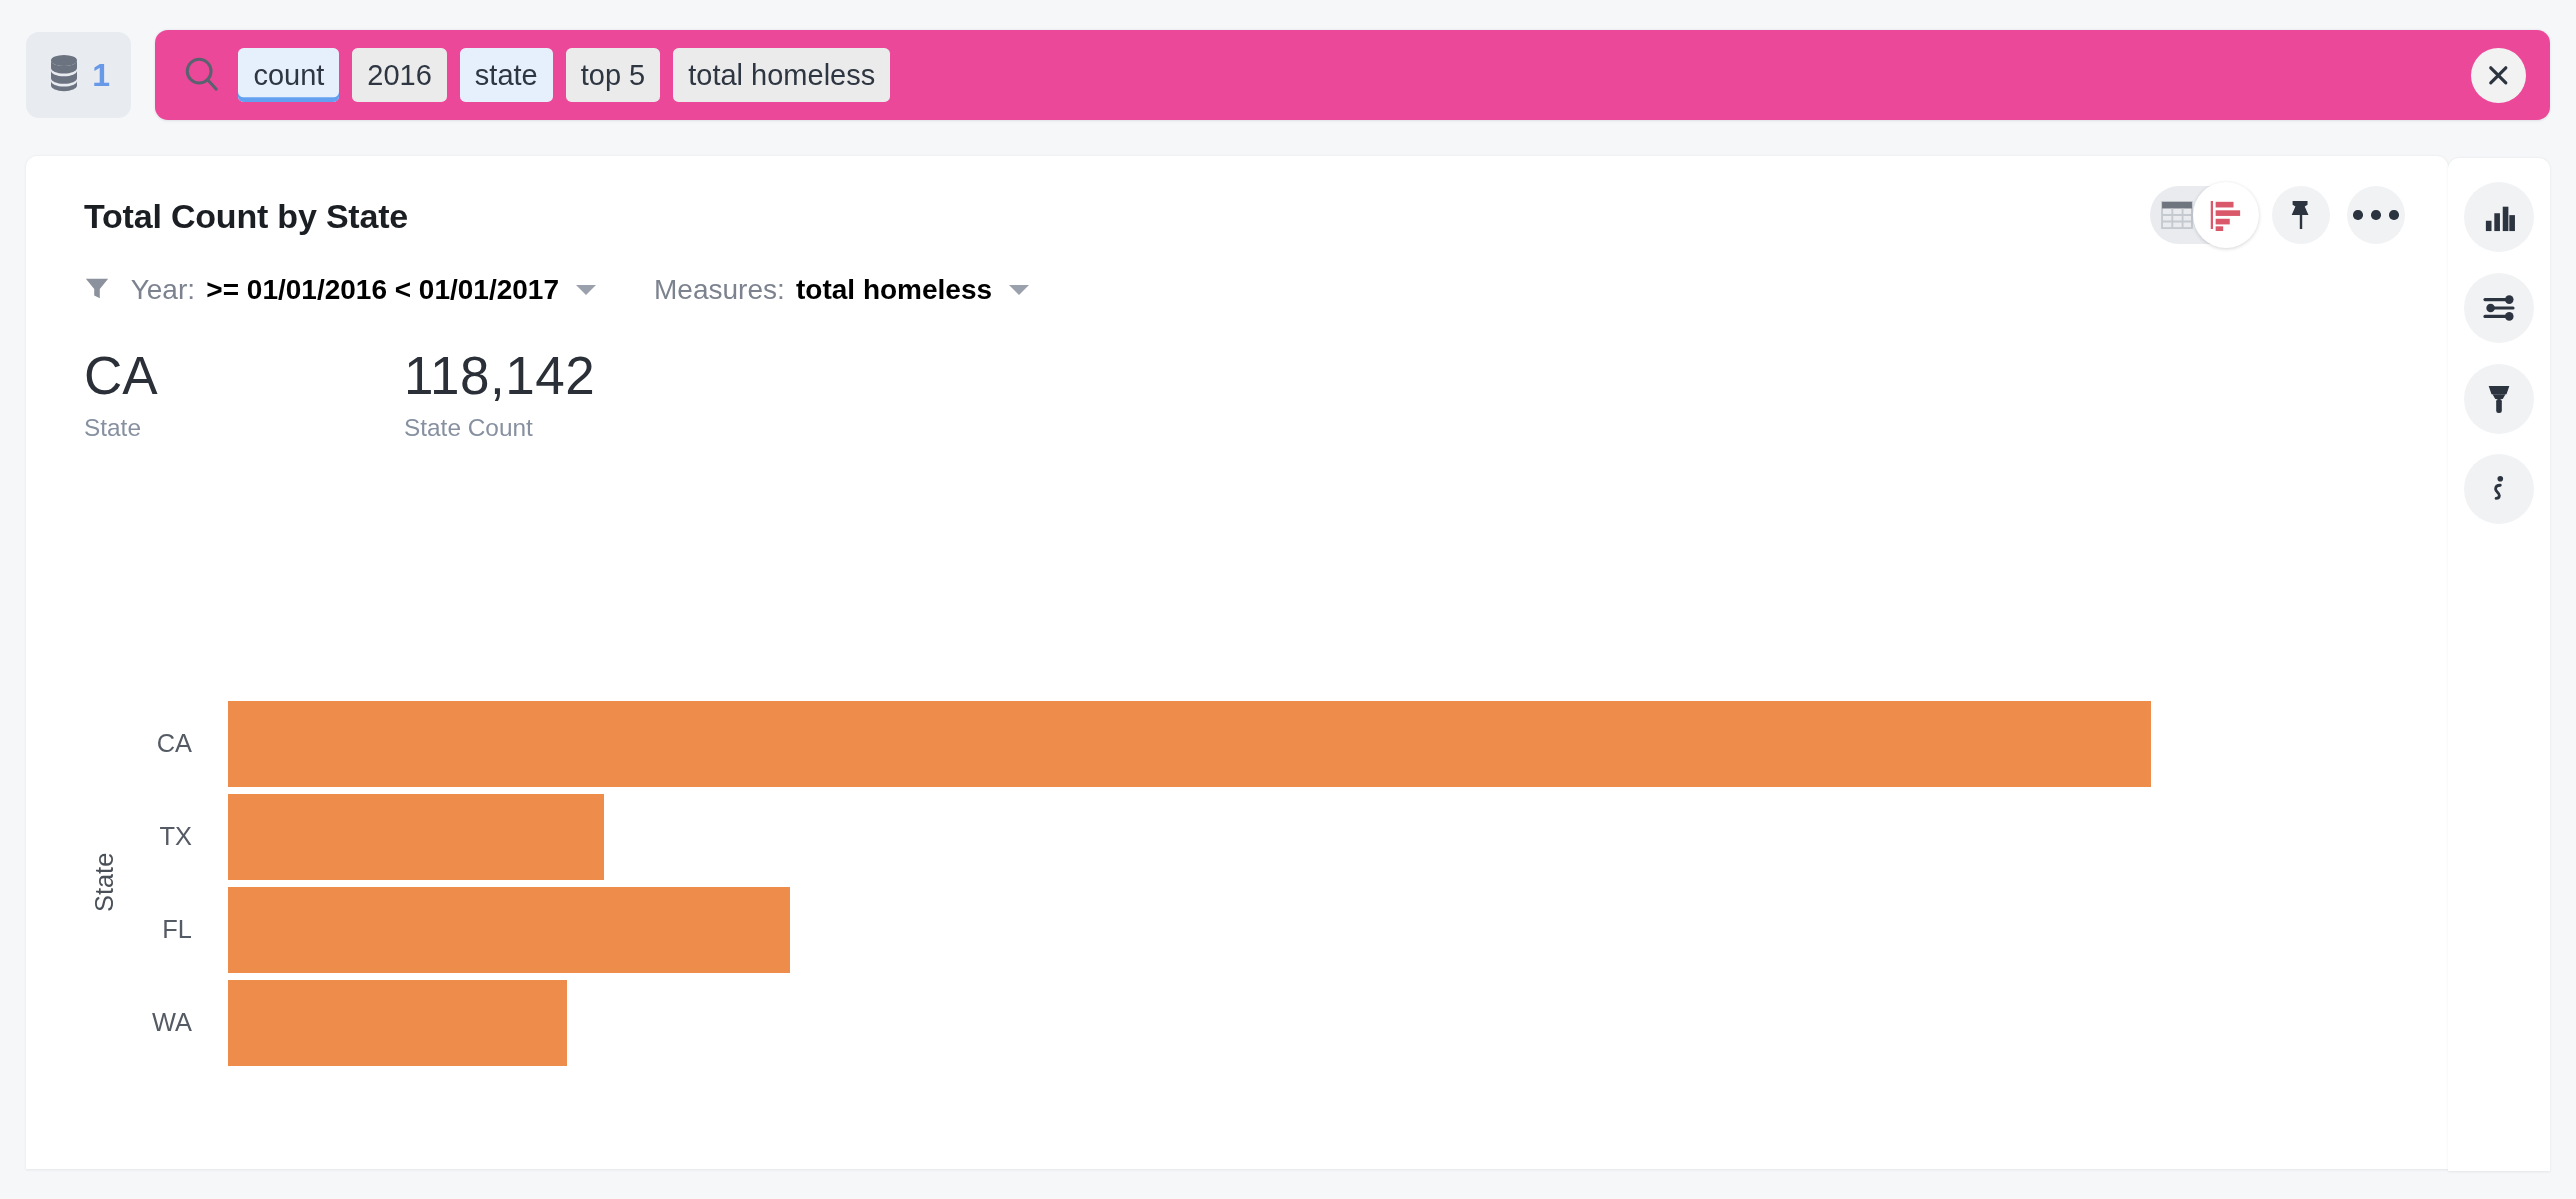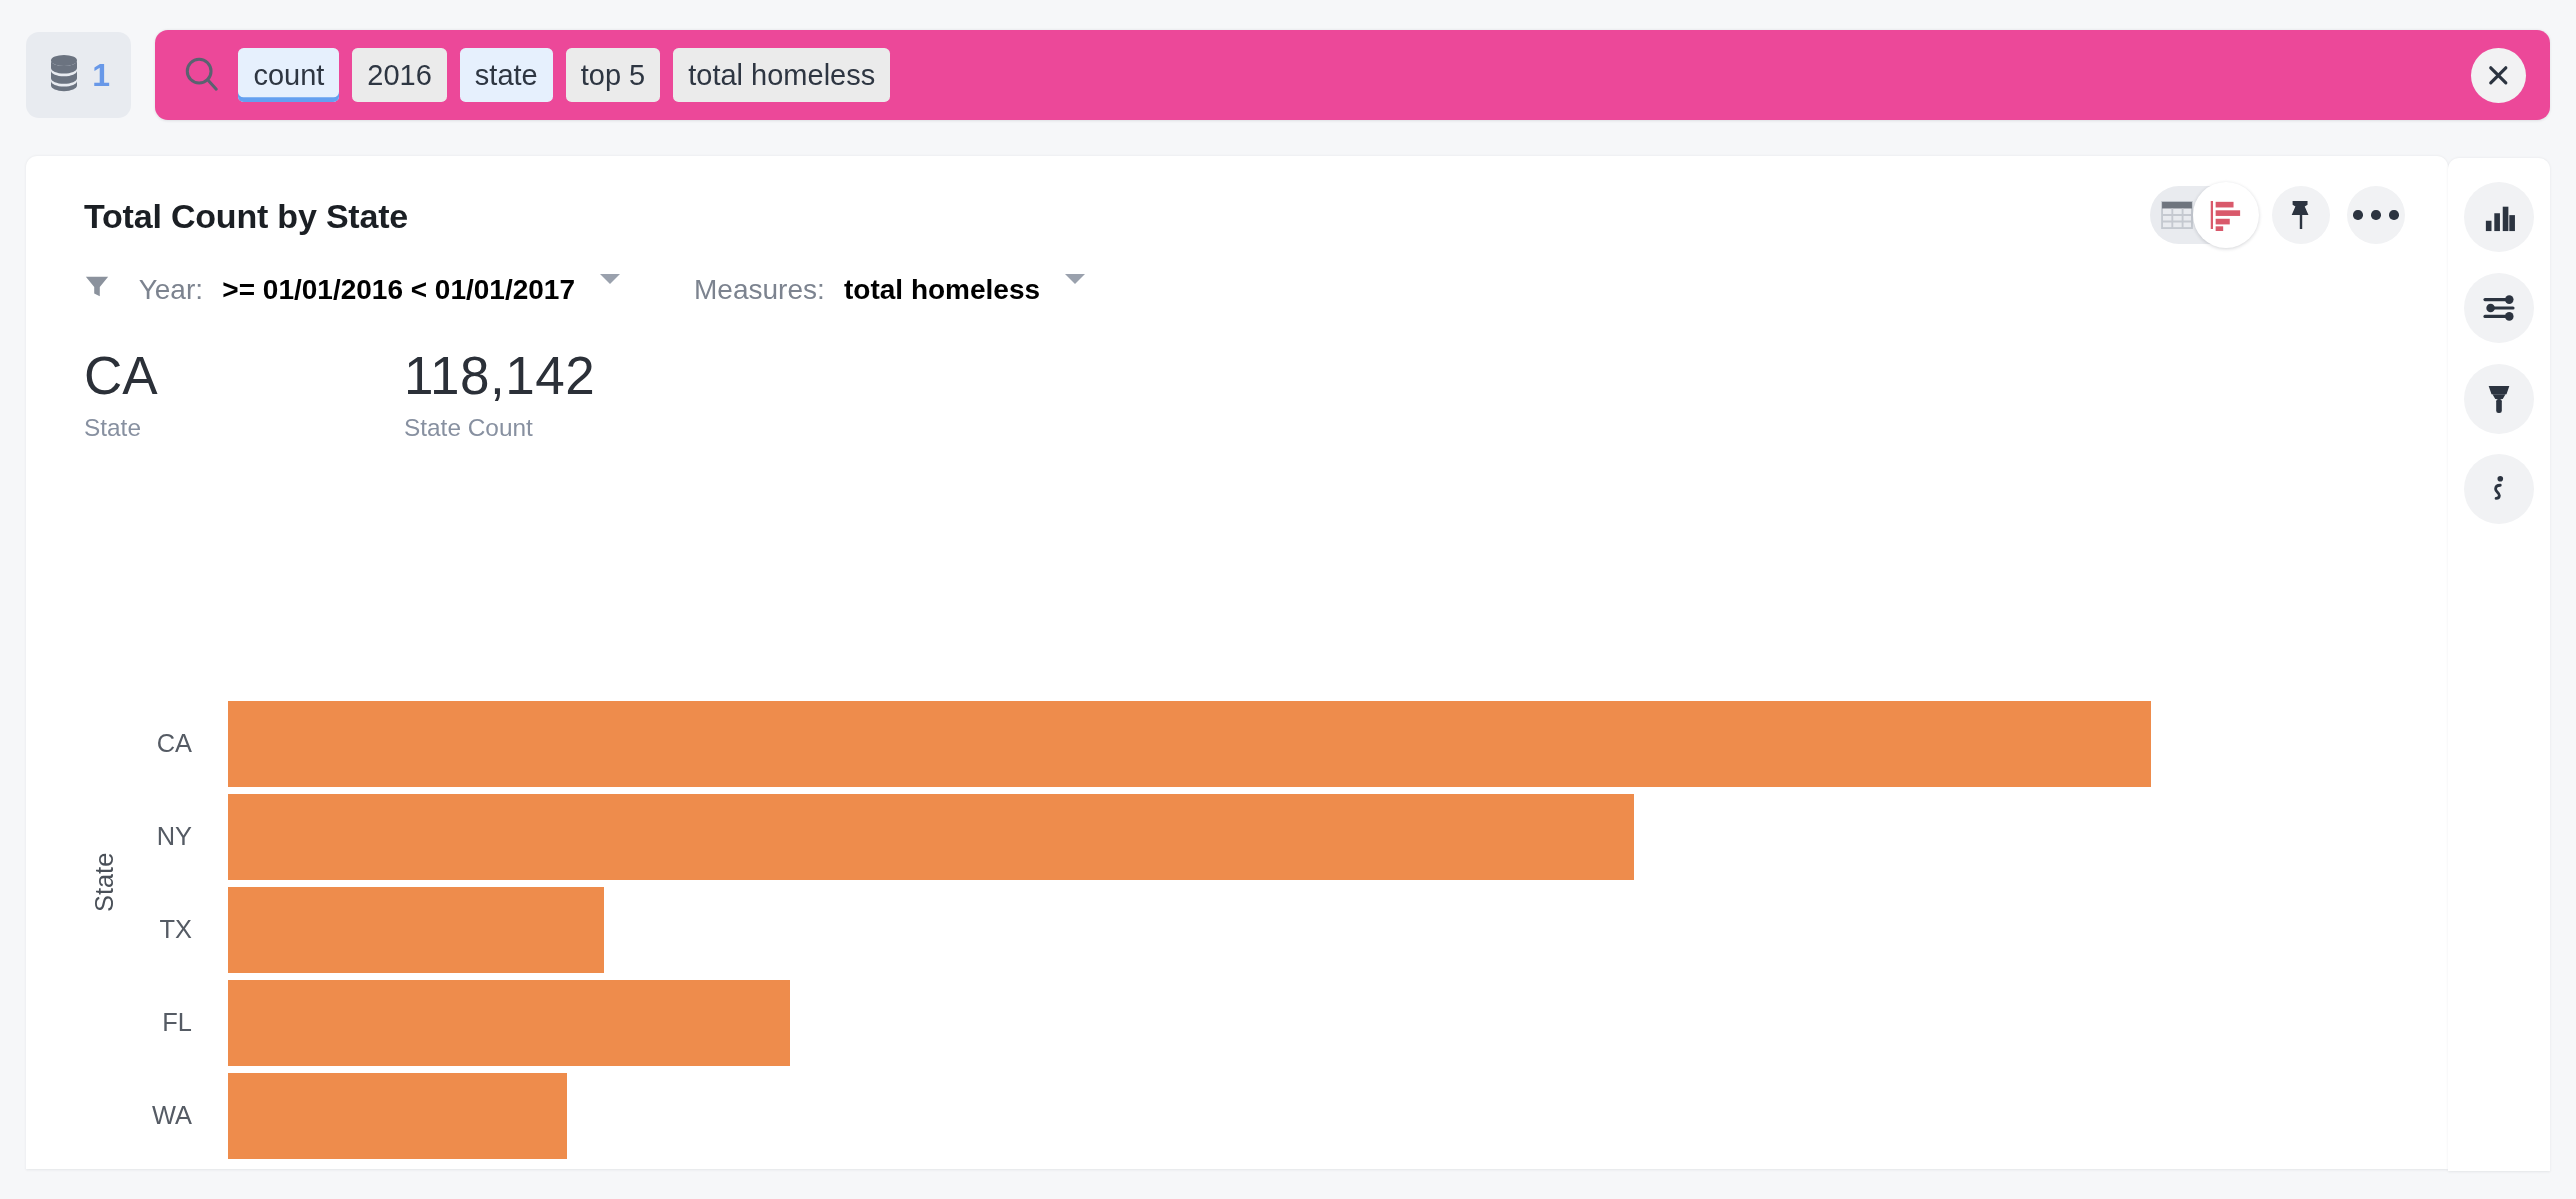--- a/index.html
+++ b/index.html
@@ -115,23 +115,23 @@
     width: 58px; height: 58px; border-radius: 50%;
     background: #f1f2f4;
     display: flex; align-items: center; justify-content: center;
     cursor: pointer;
   }
   .dots { display: flex; gap: 8.5px; }
   .dots i { width: 9.4px; height: 9.4px; border-radius: 50%; background: #2c3440; display: block; }
 
   
   .filter-row {
-    display: flex; align-items: flex-start;
+    display: flex; align-items: center;
     padding: 38px 0 0 58px;
-    gap: 8px;
+    gap: 0;
   }
   .funnel { margin-right: 20.7px; }
   .f-label { font-size: 28px; color: #7c838f; margin-right: 11.3px; }
   .f-value { font-size: 28px; color: #000000; font-weight: bold; }
   .caret {
     width: 0; height: 0;
     border-left: 10.3px solid transparent;
     border-right: 10.3px solid transparent;
     border-top: 10.3px solid #9aa1ad;
     margin-left: 17px;
@@ -332,24 +332,20 @@
   </div>
 
   <div class="chart-wrap">
     <div class="y-title">State</div>
 
     <div class="plot">
       <div class="rows" id="bar-rows">
           <div class="row">
             <span class="ylab">CA</span>
             <div class="bar" style="width: 1923px; background: rgb(238, 140, 76);"></div>
-          </div>
-          <div class="row">
-            <span class="ylab">NY</span>
-            <div class="bar" style="width: 1406px; background: rgb(238, 140, 76);"></div>
           </div>
           <div class="row">
             <span class="ylab">TX</span>
             <div class="bar" style="width: 376px; background: rgb(238, 140, 76);"></div>
           </div>
           <div class="row">
             <span class="ylab">FL</span>
             <div class="bar" style="width: 562px; background: rgb(238, 140, 76);"></div>
           </div>
           <div class="row">

